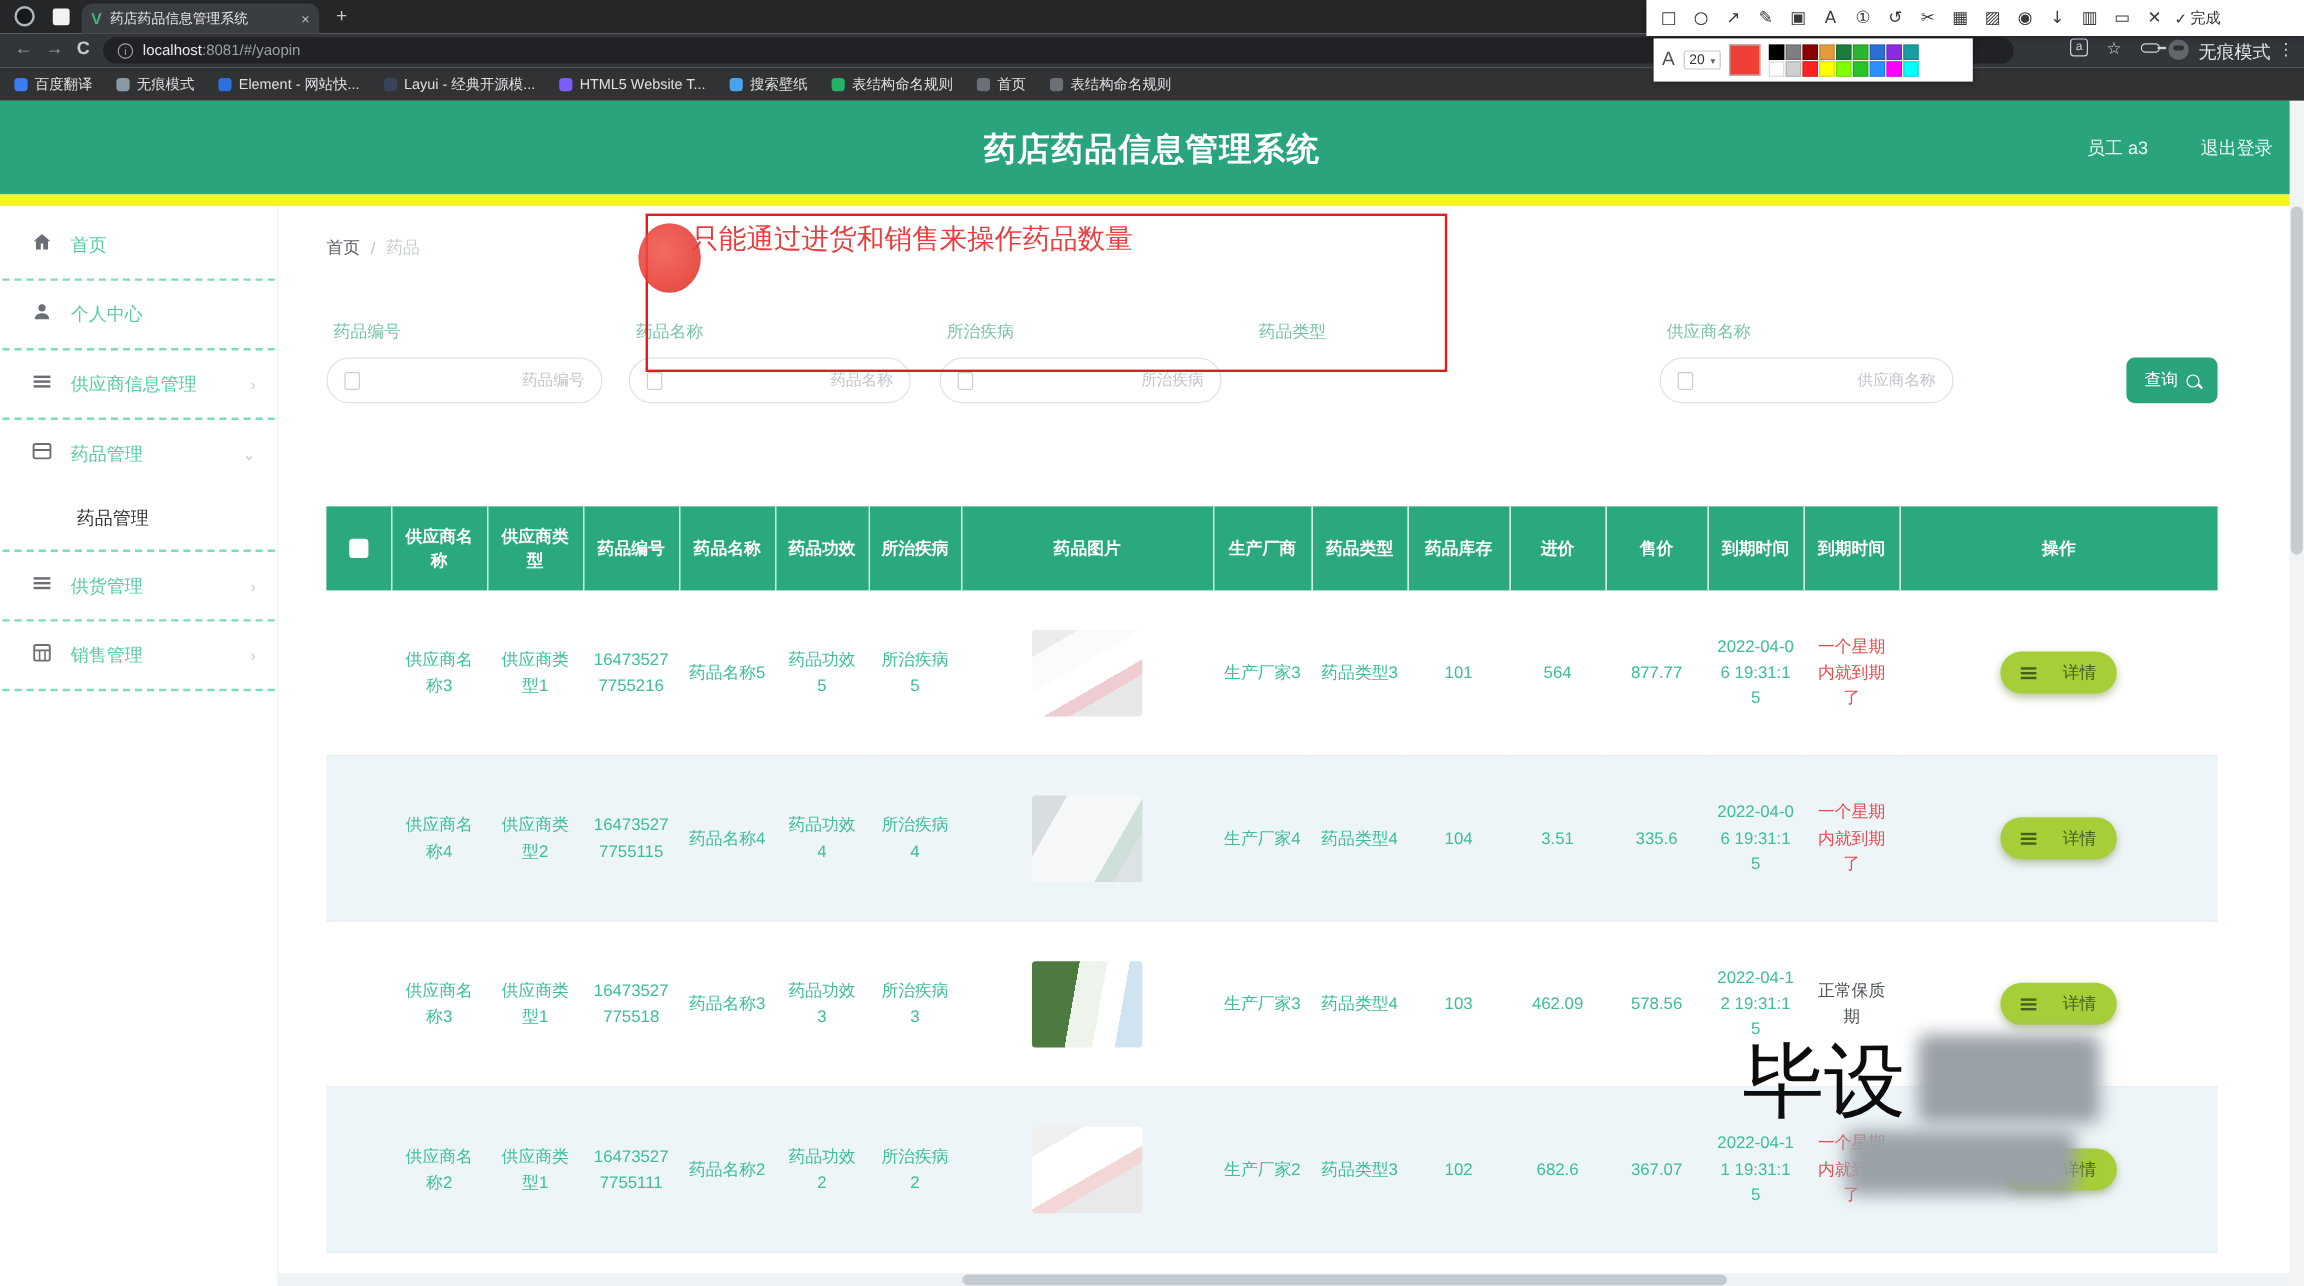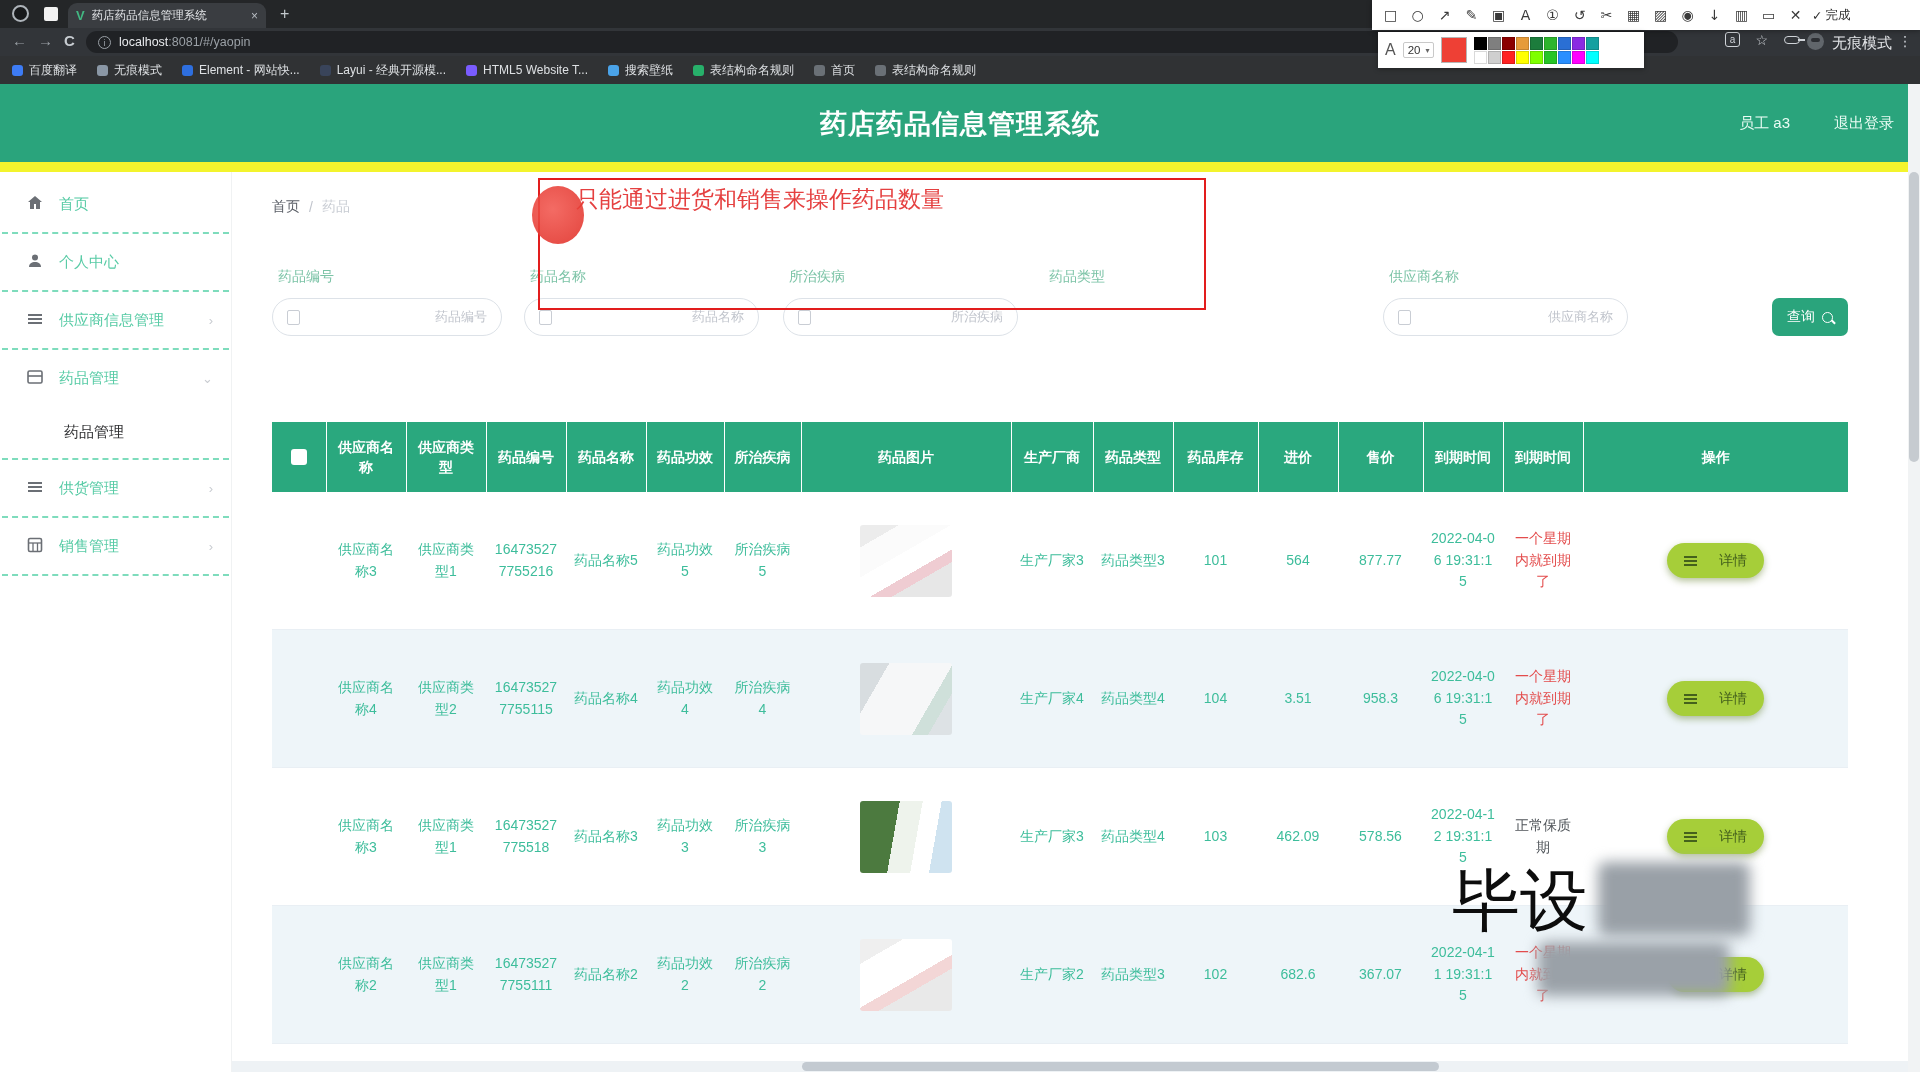--- a/index.html
+++ b/index.html
@@ -457,21 +457,21 @@
               <td>药品名称4</td>
               <td>药品功效4</td>
               <td>所治疾病4</td>
               <td>
                 <div class="pimg img-b"></div>
               </td>
               <td>生产厂家4</td>
               <td>药品类型4</td>
               <td>104</td>
               <td>3.51</td>
-              <td>958.3</td>
+              <td>335.6</td>
               <td>2022-04-06 19:31:15</td>
               <td><span class="red-txt">一个星期内就到期了</span></td>
               <td><button class="detail-btn">
                   <span class="dicon">
                     <i></i>
                     <i></i>
                     <i></i>
                   </span>
                   <span>详情</span>
                 </button></td>

